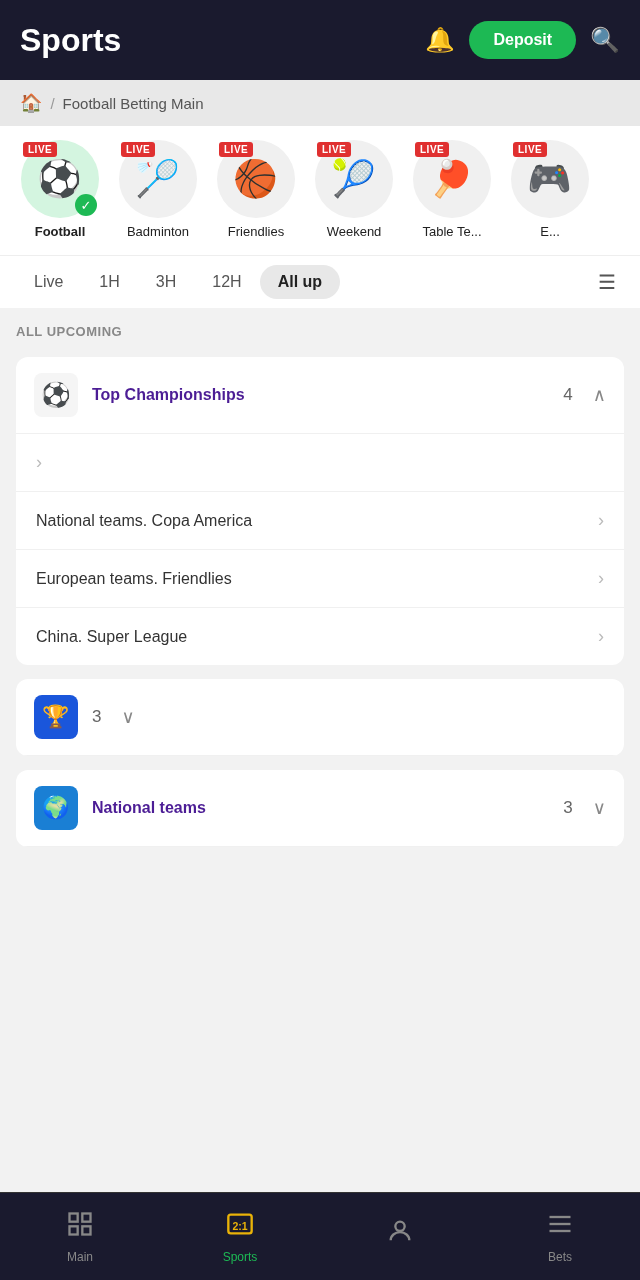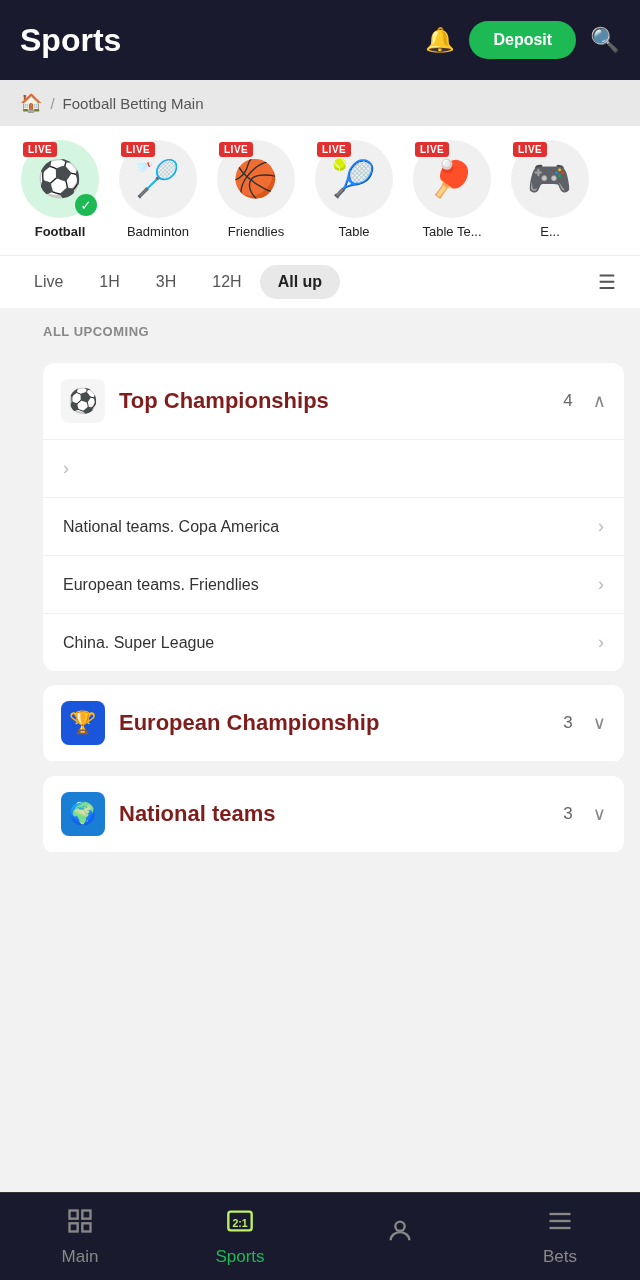--- a/index.html
+++ b/index.html
@@ -168,22 +168,21 @@
       color: #555;
       cursor: pointer;
       padding: 6px 8px;
     }
 
     
     .main-content {
       padding: 16px;
       display: flex;
       flex-direction: column;
-      gap: 20px;
-      margin-left: 27px;
+      gap: 14px;
     }
     .section-label {
       font-size: 13px;
       color: #888;
       font-weight: 600;
       letter-spacing: 0.5px;
       text-transform: uppercase;
       margin-bottom: 4px;
     }
 
@@ -205,23 +204,23 @@
       height: 44px;
       border-radius: 8px;
       background: #f5f5f5;
       display: flex;
       align-items: center;
       justify-content: center;
       font-size: 24px;
     }
     .card-title {
       flex: 1;
-      font-size: 22px;
+      font-size: 16px;
       font-weight: 600;
-      color: #7f1d1d;
+      color: #4c1d95;
     }
     .card-count {
       font-size: 17px;
       color: #666;
       font-weight: 500;
     }
     .chevron-up, .chevron-down {
       color: #888;
       font-size: 18px;
       margin-left: 6px;
@@ -293,21 +292,21 @@
       padding: 8px 0;
     }
     .nav-icon {
       font-size: 26px;
       color: #888;
     }
     .nav-item.active .nav-icon {
       color: #1db954;
     }
     .nav-label {
-      font-size: 17px;
+      font-size: 12px;
       color: #888;
     }
     .nav-item.active .nav-label {
       color: #1db954;
     }
 
     
     .bottom-spacer {
       height: 100px;
     }
@@ -353,21 +352,21 @@
         <span class="live-badge">LIVE</span>
         <span style="font-size: 36px;">🏀</span>
       </div>
       <span class="sport-label">Friendlies</span>
     </div>
     <div class="sport-item">
       <div class="sport-icon-wrap">
         <span class="live-badge">LIVE</span>
         <span style="font-size: 36px;">🎾</span>
       </div>
-      <span class="sport-label">Table</span>
+      <span class="sport-label">Weekend</span>
     </div>
     <div class="sport-item">
       <div class="sport-icon-wrap">
         <span class="live-badge">LIVE</span>
         <span style="font-size: 36px;">🏓</span>
       </div>
       <span class="sport-label">Table Te...</span>
     </div>
     <div class="sport-item">
       <div class="sport-icon-wrap">
@@ -409,21 +408,20 @@
           <span class="card-row-chevron">›</span>
         </div>
         <div class="card-row">
           <span class="card-row-label">China. Super League</span>
           <span class="card-row-chevron">›</span>
         </div>
       </div>
       <div class="card">
         <div class="card-header">
           <div class="ec-icon">🏆</div>
-          <span class="card-title">European Championship</span>
           <span class="card-count">3</span>
           <span class="chevron-down">∨</span>
         </div>
       </div>
       <div class="card">
         <div class="card-header">
           <div class="nt-icon">🌍</div>
           <span class="card-title">National teams</span>
           <span class="card-count">3</span>
           <span class="chevron-down">∨</span>
@@ -438,21 +436,21 @@
 <div class="nav-item">
       <span class="nav-icon" style="color: rgb(136, 136, 136);"><svg width="28" height="28" viewBox="0 0 24 24" fill="none" stroke="currentColor" stroke-width="2">
           <rect x="3" y="3" width="7" height="7"></rect>
           <rect x="14" y="3" width="7" height="7"></rect>
           <rect x="3" y="14" width="7" height="7"></rect>
           <rect x="14" y="14" width="7" height="7"></rect>
         </svg></span>
       <span class="nav-label">Main</span>
     </div>
     <div class="nav-item active">
-      <span class="nav-icon" style="color: #bef264;"><svg width="28" height="28" viewBox="0 0 24 24" fill="none" stroke="currentColor" stroke-width="2">
+      <span class="nav-icon" style="color: #eab308;"><svg width="28" height="28" viewBox="0 0 24 24" fill="none" stroke="currentColor" stroke-width="2">
           <rect x="2" y="4" width="20" height="16" rx="2"></rect>
           <text x="12" y="17" text-anchor="middle" font-size="9" fill="currentColor" stroke="none" font-weight="bold">2:1</text>
         </svg></span>
       <span class="nav-label">Sports</span>
     </div>
     <div class="nav-item">
       <span class="nav-icon" style="color: rgb(136, 136, 136);"><svg width="28" height="28" viewBox="0 0 24 24" fill="none" stroke="currentColor" stroke-width="2">
           <circle cx="12" cy="8" r="4"></circle>
           <path d="M4 20c0-4 3.6-7 8-7s8 3 8 7"></path>
         </svg></span>

